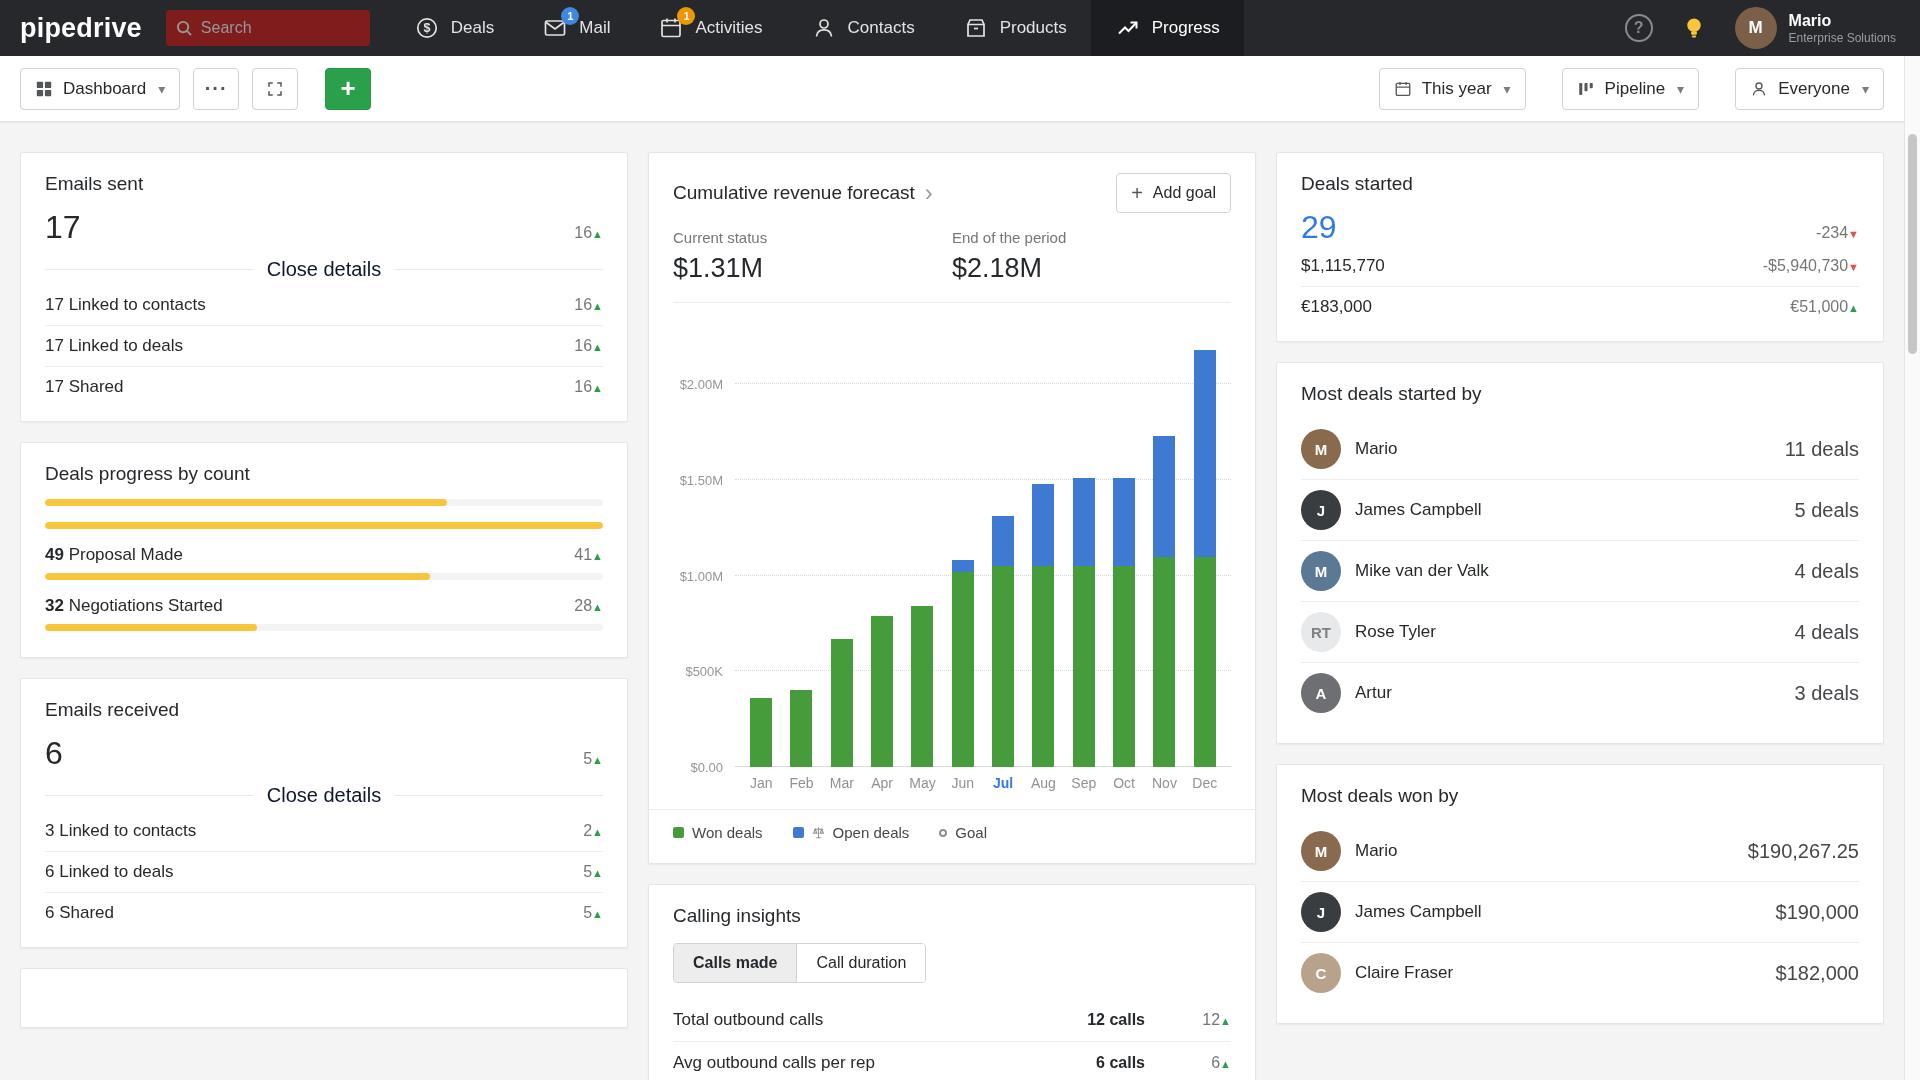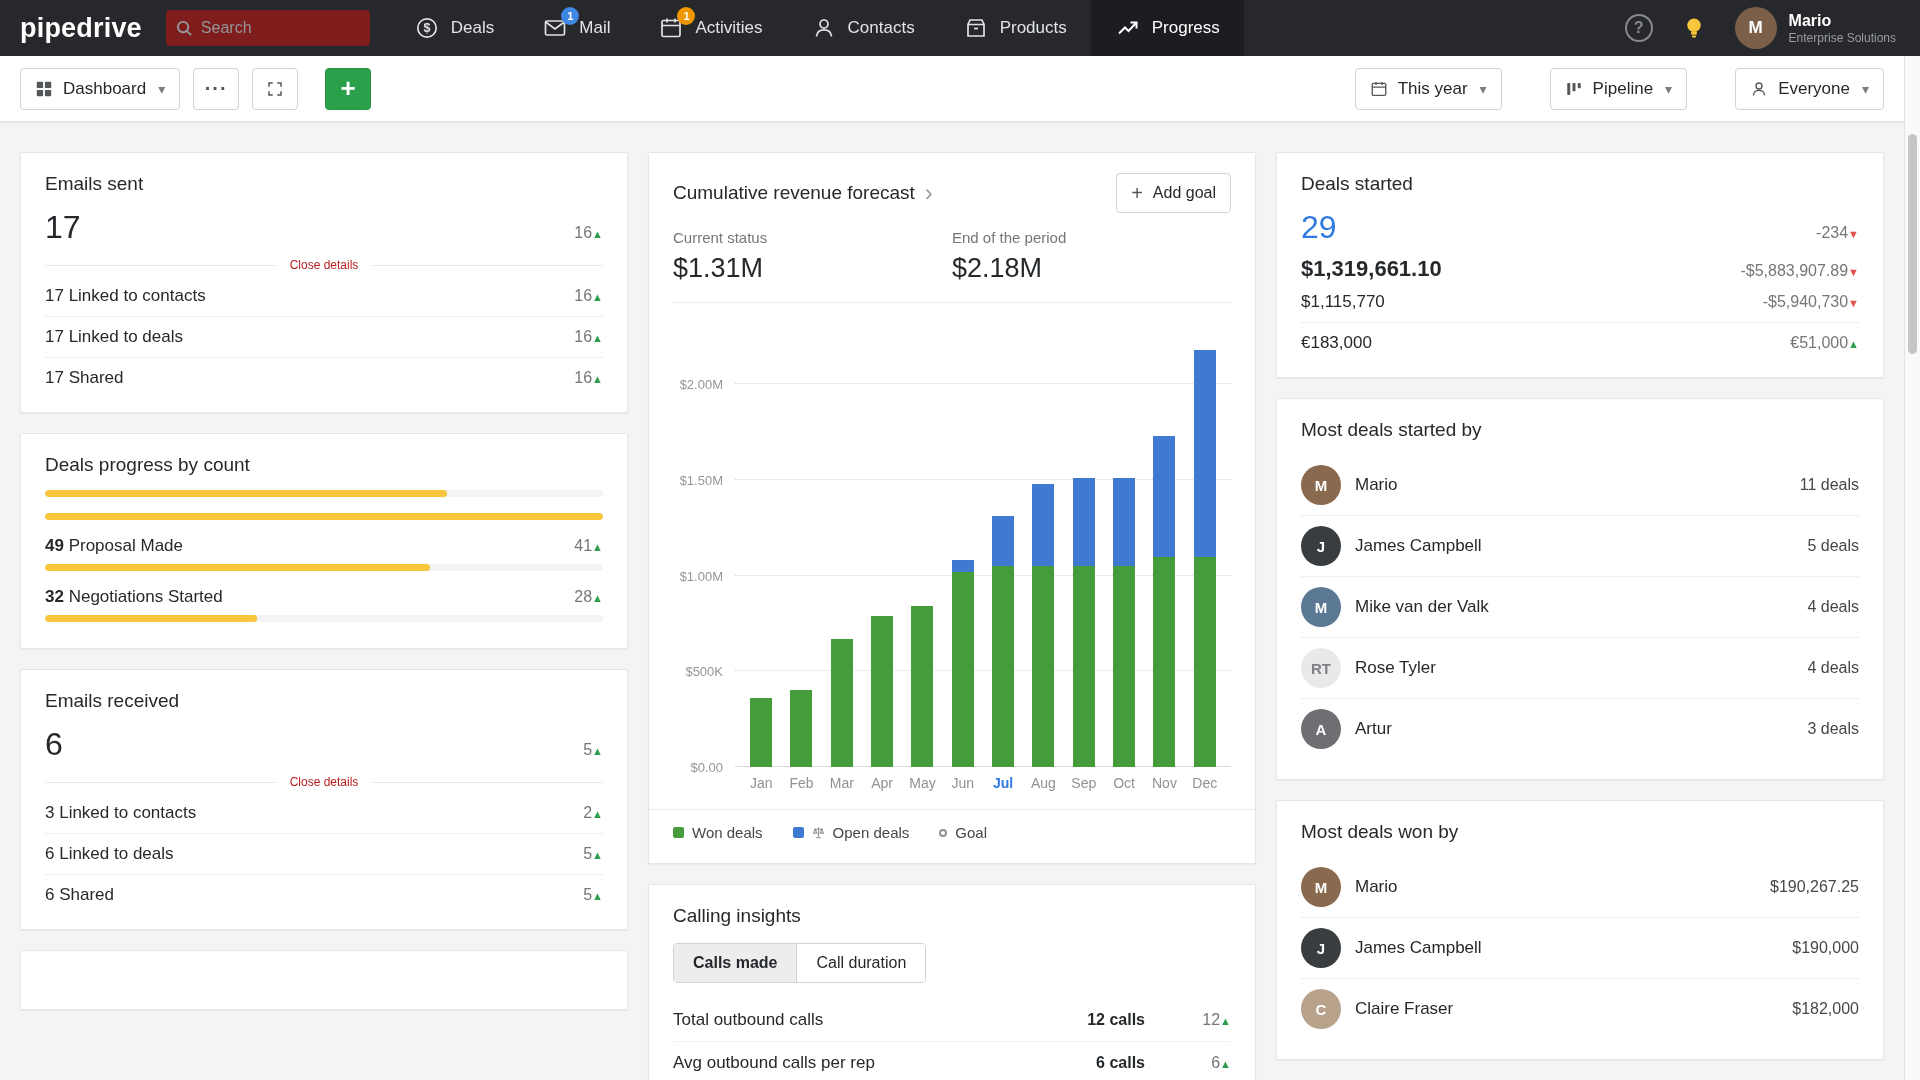--- a/index.html
+++ b/index.html
@@ -34,41 +34,41 @@
   .toolbar{height:66px;background:#fff;display:flex;align-items:center;padding:0 36px 0 20px;border-bottom:1px solid #e1e1e1;box-shadow:0 1px 2px rgba(0,0,0,.05);position:relative;z-index:5}
   .btn{height:42px;background:#fff;border:1px solid #d1d2d3;border-radius:4px;display:flex;align-items:center;gap:10px;padding:0 14px;font-size:17px;color:#26292c;cursor:pointer;font-family:inherit}
   .btn.icon-only{width:46px;justify-content:center;padding:0;color:#54575a}
   .btn.green{background:#2ba04a;border-color:#28953f;color:#fff;width:46px;justify-content:center;padding:0}
   .plus::before{content:"+";font-size:26px;line-height:1;font-weight:bold}
   .plus-sm::before{content:"+";font-size:20px;line-height:1;color:#54575a}
   .dots::before{content:"···";font-size:20px;font-weight:bold;letter-spacing:1px;color:#54575a}
   .caret{margin-left:2px}
   .caret::before{content:"▾";color:#7a7c7f;font-size:14px}
   .toolbar .left{display:flex;gap:13px;align-items:center}
-  .toolbar .right{margin-left:auto;display:flex;gap:48px}
+  .toolbar .right{margin-left:auto;display:flex;gap:36px}
   .tool-ic{display:flex;color:#54575a}
 
   
   .content{padding:30px 36px 0 20px;display:grid;grid-template-columns:1fr 1fr 1fr;gap:20px;align-items:start}
   .col{display:flex;flex-direction:column;gap:20px;min-width:0}
   .card{background:#fff;border:1px solid #e6e6e6;border-radius:2px;box-shadow:0 1px 2px rgba(0,0,0,.05);padding:20px 24px;min-width:0}
   .card.sliver{height:60px}
   .card-title{font-size:19px;font-weight:400;margin-bottom:14px}
   .value-row{display:flex;align-items:baseline;justify-content:space-between}
   .big{font-size:32px}
   .big.blue{color:#317ae2}
   .amount-row{margin-top:10px}
   .amount{font-size:22px;font-weight:bold}
   .delta{color:#747678;font-size:16px;display:inline-flex;align-items:center;white-space:nowrap}
   .arr::before{font-size:11px}
   .arr.up::before{content:"▲";color:#2e9e4e}
   .arr.down::before{content:"▼";color:#e0524e}
   .link-divider{display:flex;align-items:center;gap:14px;margin:12px 0 4px}
   .link-divider::before,.link-divider::after{content:"";flex:1;height:1px;background:#e9e9e9}
-  .link{color:#b91c1c;font-size:12px;cursor:pointer}
+  .link{color:#0f172a;font-size:20px;cursor:pointer}
   .stat-row{display:flex;justify-content:space-between;align-items:center;padding:10px 0;font-size:17px;border-bottom:1px solid #efefef}
   .stat-row:last-child{border-bottom:0;padding-bottom:4px}
 
   
   .prog-top{display:flex;justify-content:space-between;align-items:center;margin-bottom:8px;font-size:17px}
   .prog-track{height:7px;background:#f3f3f3;border-radius:4px;margin-bottom:16px;overflow:hidden}
   .prog-fill{height:100%;background:#f7c63d;border-radius:4px}
   .prog-row:last-child .prog-track{margin-bottom:6px}
 
   
@@ -109,21 +109,21 @@
   .call-row + .call-row{border-top:1px solid #f0f0f0}
   .call-label{flex:1}
   .call-value{font-weight:bold;margin-right:34px;font-size:16px}
   .call-row .delta{min-width:52px;justify-content:flex-end}
 
   
   .person-row{display:flex;align-items:center;gap:14px;padding:10px 0;border-bottom:1px solid #efefef}
   .person-row:last-child{border-bottom:0}
   .avatar.list{width:40px;height:40px;font-size:15px;background:#66686b}
   .person-name{flex:1;font-size:17px;white-space:nowrap;overflow:hidden;text-overflow:ellipsis}
-  .person-value{color:#45484b;font-size:16px;white-space:nowrap}
+  .person-value{color:#45484b;font-size:20px;white-space:nowrap}
 
   
   .scrollbar{position:fixed;top:56px;right:0;width:16px;bottom:0;background:#fafafa;border-left:1px solid #e4e4e4;z-index:20}
   .scrollbar .thumb{position:absolute;left:3px;width:9px;top:78px;height:220px;background:#c6c6c6;border-radius:5px;cursor:pointer}
 </style>
 </head>
 <body>
 
 <header class="topbar">
   <div class="logo">pipedrive</div>
@@ -574,27 +574,20 @@
 
     <section class="card">
       <h2 class="card-title">Deals started</h2>
       <div class="value-row">
         <span class="big blue">29</span>
         <span class="delta">
             <span>-234</span>
             <span class="arr down"></span>
           </span>
       </div>
-      <div class="value-row amount-row">
-        <span class="amount">$1,319,661.10</span>
-        <span class="delta">
-            <span>-$5,883,907.89</span>
-            <span class="arr down"></span>
-          </span>
-      </div>
       <div class="stat-row">
         <span>$1,115,770</span>
         <span class="delta">
             <span>-$5,940,730</span>
             <span class="arr down"></span>
           </span>
       </div>
       <div class="stat-row">
         <span>€183,000</span>
         <span class="delta">

